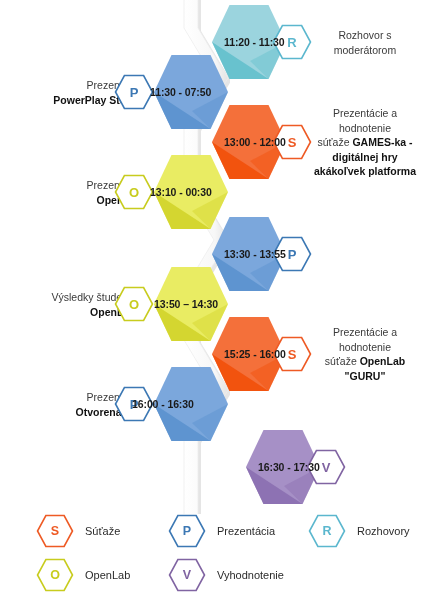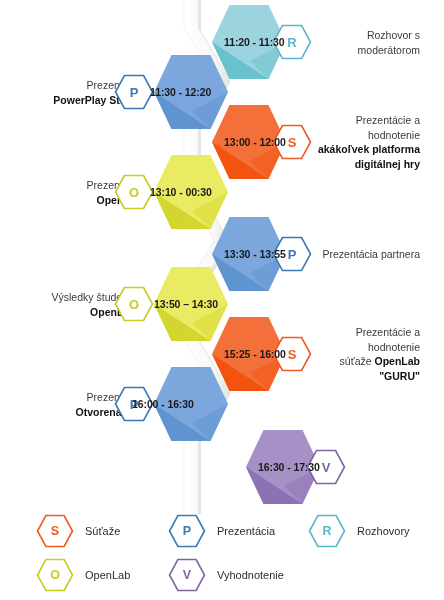--- a/index.html
+++ b/index.html
@@ -73,21 +73,21 @@
 
   
   .desc {
     position: absolute;
     top: 50%;
     transform: translateY(-50%);
     font-size: 10.5px;
     line-height: 14.5px;
     color: #2b2b2b;
   }
-  .desc.right { left: 310px; width: 110px; text-align: right; }
+  .desc.right { left: 310px; width: 110px; text-align: center; }
   .desc.left  { right: 302px; width: 180px; text-align: right; }
   .desc b { font-weight: bold; color: #111; }
   .desc .thin { font-weight: normal; color: #3a3a3a; }
 
   
   #legend {
     position: absolute;
     left: 0; top: 508px;
     width: 444px; height: 92px;
     z-index: 3;
@@ -160,21 +160,21 @@
       <linearGradient id="g1" x1="0" y1="0" x2="0.6" y2="1">
         <stop offset="0%" stop-color="#7BA7DC"></stop>
         <stop offset="100%" stop-color="#7BA7DC"></stop>
       </linearGradient>
     </defs>
     <path d="M 19.5 2 L 58.5 2 L 76 39 L 58.5 76 L 19.5 76 L 2 39 Z" fill="url(#g1)"></path>
     <path d="M 2 39 L 58.5 76 L 19.5 76 Z" fill="#5B92CE" opacity="0.9"></path>
     <path d="M 76 39 L 58.5 76 L 40 58 Z" fill="#5B92CE" opacity="0.45"></path>
   </svg>
         </div>
-        <div class="time" style="left: 150px;">11:30 - 12:20</div>
+        <div class="time" style="left: 150px;">11:30 - 07:50</div>
         <div class="hex-small" style="left: 114px;">
           <svg viewBox="0 0 40 36" aria-hidden="true">
             <path d="M 10.4 1.5 L 29.6 1.5 L 38.5 18 L 29.6 34.5 L 10.4 34.5 L 1.5 18 Z" fill="#ffffff" stroke="#3C78B4" stroke-width="1.6"></path>
           </svg>
           <span class="hex-letter" style="color:#3C78B4">P</span>
         </div>
         <div class="desc left">
           <div><span class="thin">Prezentácia</span></div>
           <div><b>PowerPlay Studio</b></div>
         </div>
@@ -195,22 +195,23 @@
         </div>
         <div class="time" style="left: 224px;">13:00 - 12:00</div>
         <div class="hex-small" style="left: 272px;">
           <svg viewBox="0 0 40 36" aria-hidden="true">
             <path d="M 10.4 1.5 L 29.6 1.5 L 38.5 18 L 29.6 34.5 L 10.4 34.5 L 1.5 18 Z" fill="#ffffff" stroke="#EE5A24" stroke-width="1.6"></path>
           </svg>
           <span class="hex-letter" style="color:#EE5A24">S</span>
         </div>
         <div class="desc right">
           <div><span class="thin">Prezentácie a hodnotenie</span></div>
+          <div><span class="thin">súťaže </span><b>GAMES-ka -</b></div>
+          <div><b>digitálnej hry</b></div>
           <div><b>akákoľvek platforma</b></div>
-          <div><b>digitálnej hry</b></div>
         </div>
       </div>
       <div class="row" style="top: 153px;">
         <div class="hex-big" style="left: 152px;">
   <svg viewBox="0 0 78 78" aria-hidden="true">
     <defs>
       <linearGradient id="g3" x1="0" y1="0" x2="0.6" y2="1">
         <stop offset="0%" stop-color="#E9EC63"></stop>
         <stop offset="100%" stop-color="#E9EC63"></stop>
       </linearGradient>
@@ -245,23 +246,20 @@
     <path d="M 2 39 L 58.5 76 L 19.5 76 Z" fill="#5B92CE" opacity="0.9"></path>
     <path d="M 76 39 L 58.5 76 L 40 58 Z" fill="#5B92CE" opacity="0.45"></path>
   </svg>
         </div>
         <div class="time" style="left: 224px;">13:30 - 13:55</div>
         <div class="hex-small" style="left: 272px;">
           <svg viewBox="0 0 40 36" aria-hidden="true">
             <path d="M 10.4 1.5 L 29.6 1.5 L 38.5 18 L 29.6 34.5 L 10.4 34.5 L 1.5 18 Z" fill="#ffffff" stroke="#3C78B4" stroke-width="1.6"></path>
           </svg>
           <span class="hex-letter" style="color:#3C78B4">P</span>
-        </div>
-        <div class="desc right">
-          <div><span class="thin">Prezentácia partnera</span></div>
         </div>
       </div>
       <div class="row" style="top: 265px;">
         <div class="hex-big" style="left: 152px;">
   <svg viewBox="0 0 78 78" aria-hidden="true">
     <defs>
       <linearGradient id="g5" x1="0" y1="0" x2="0.6" y2="1">
         <stop offset="0%" stop-color="#E9EC63"></stop>
         <stop offset="100%" stop-color="#E9EC63"></stop>
       </linearGradient>

